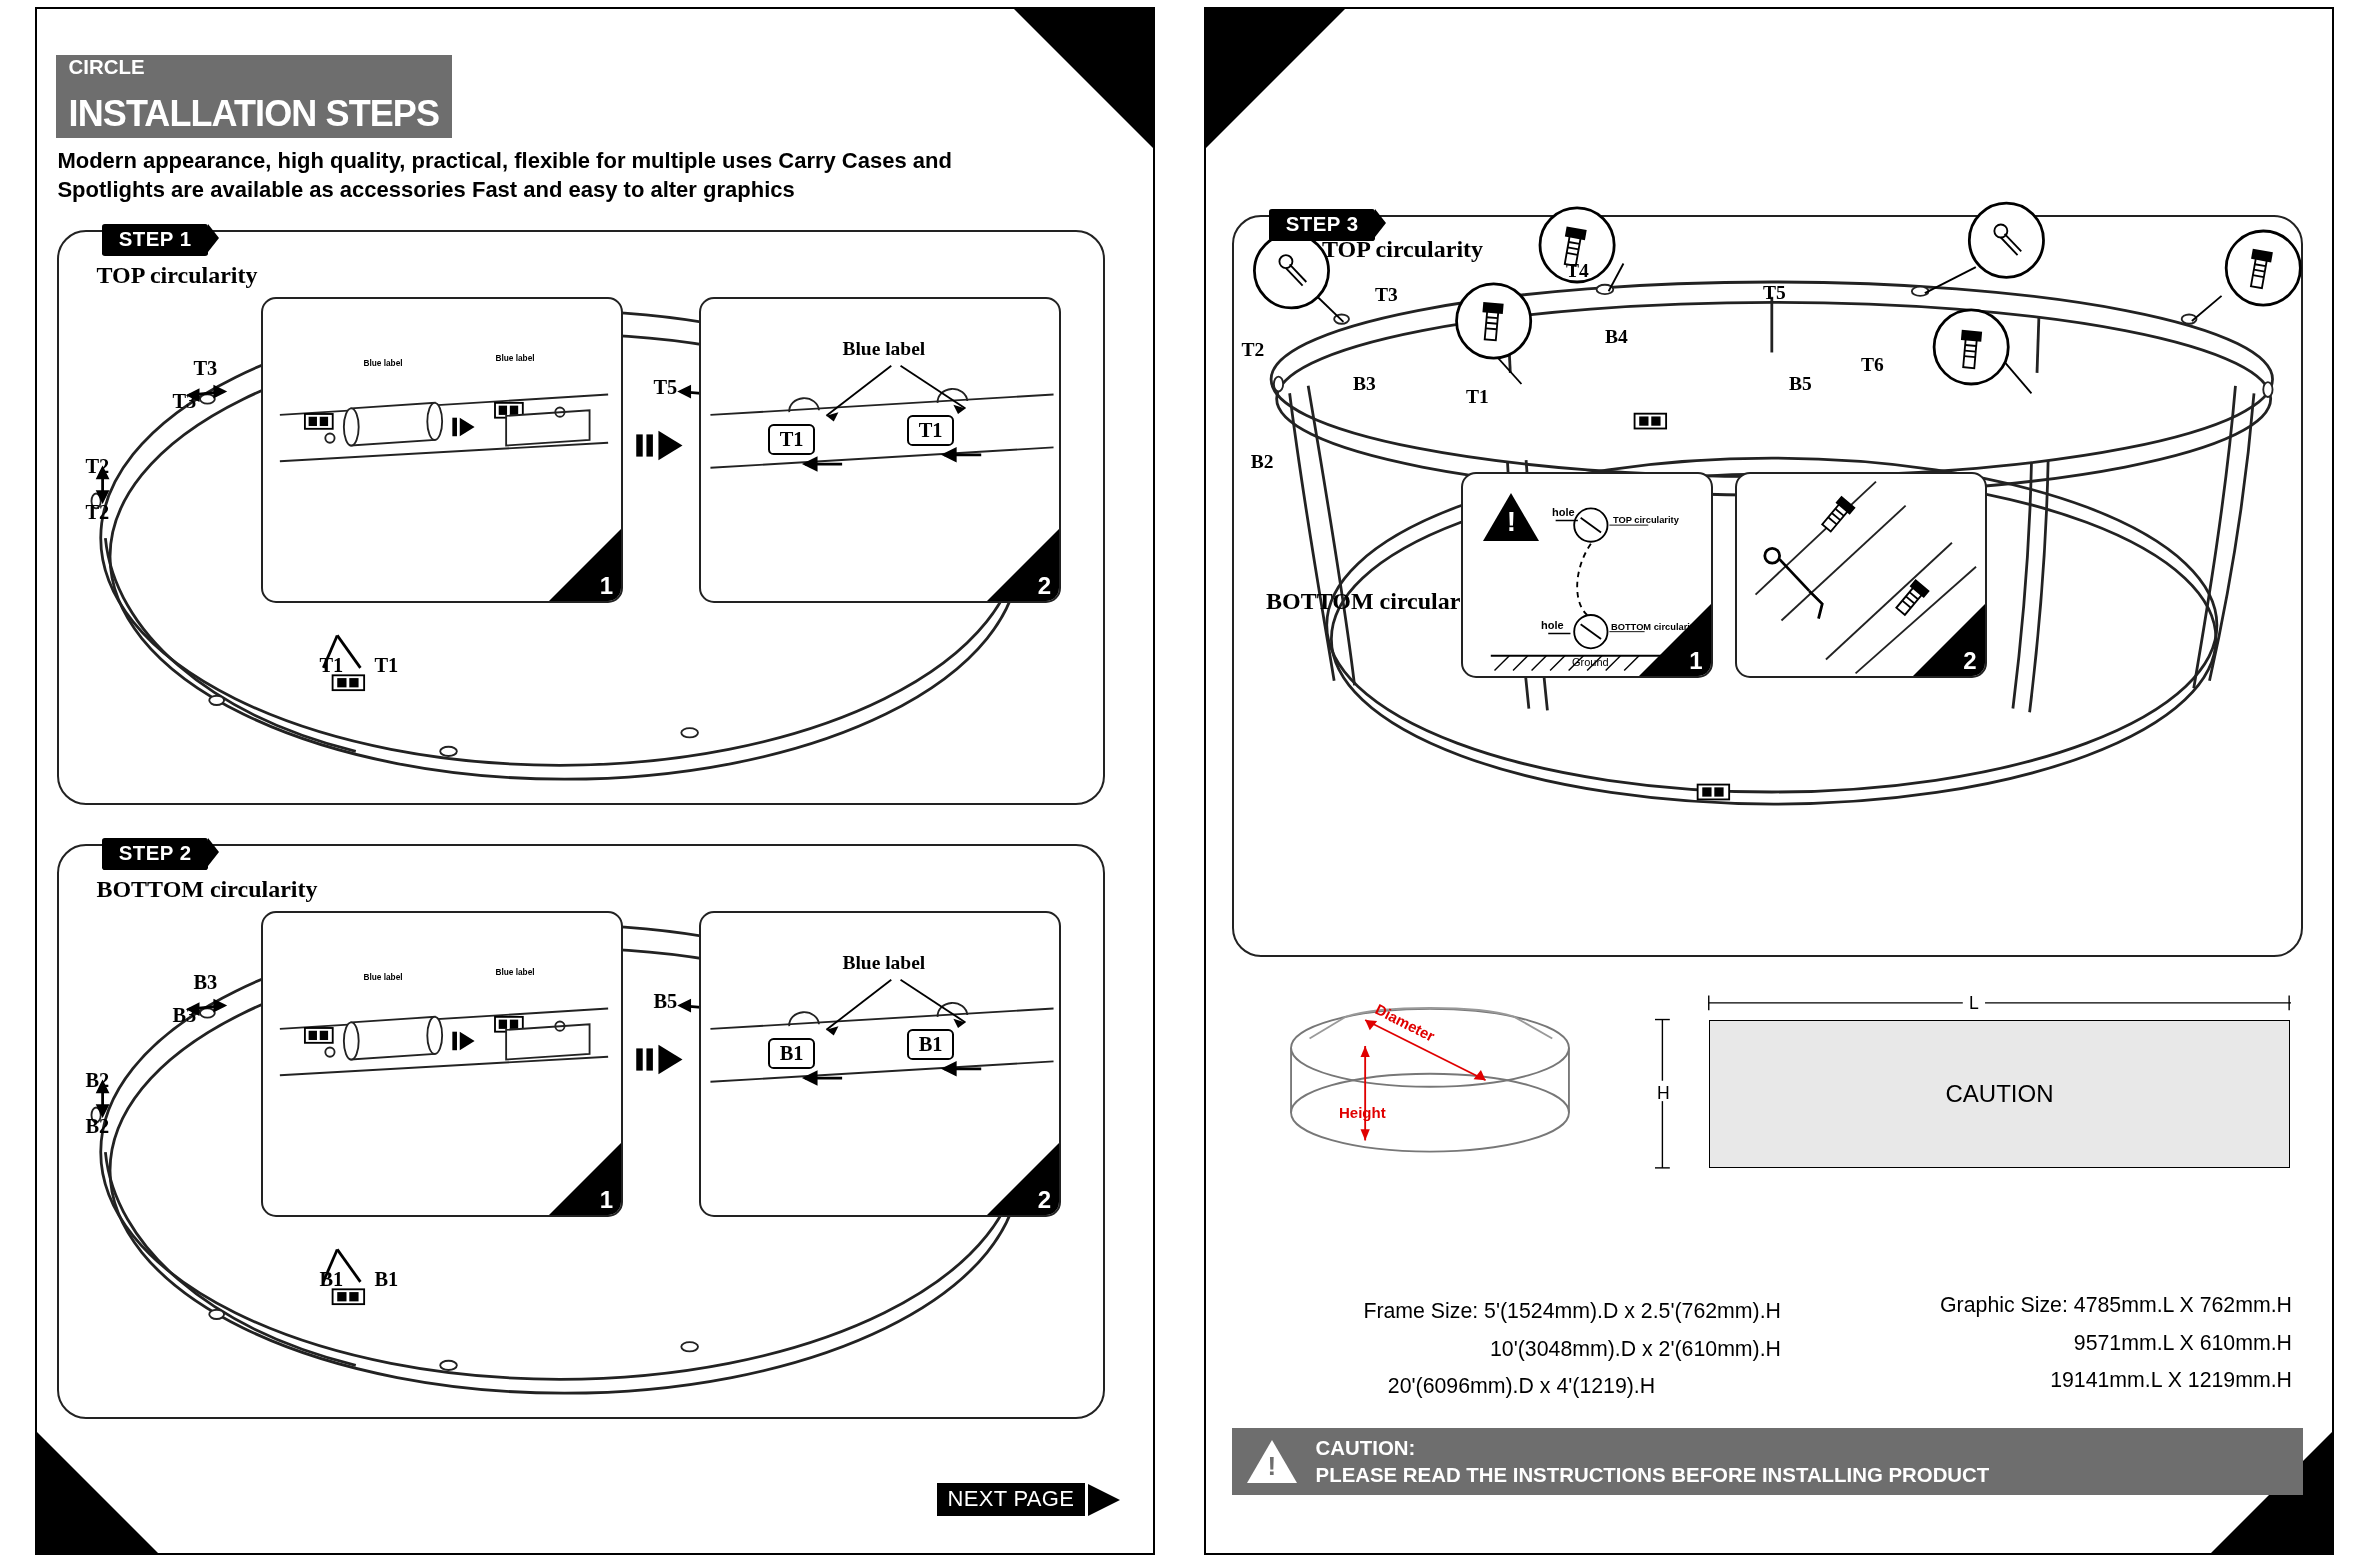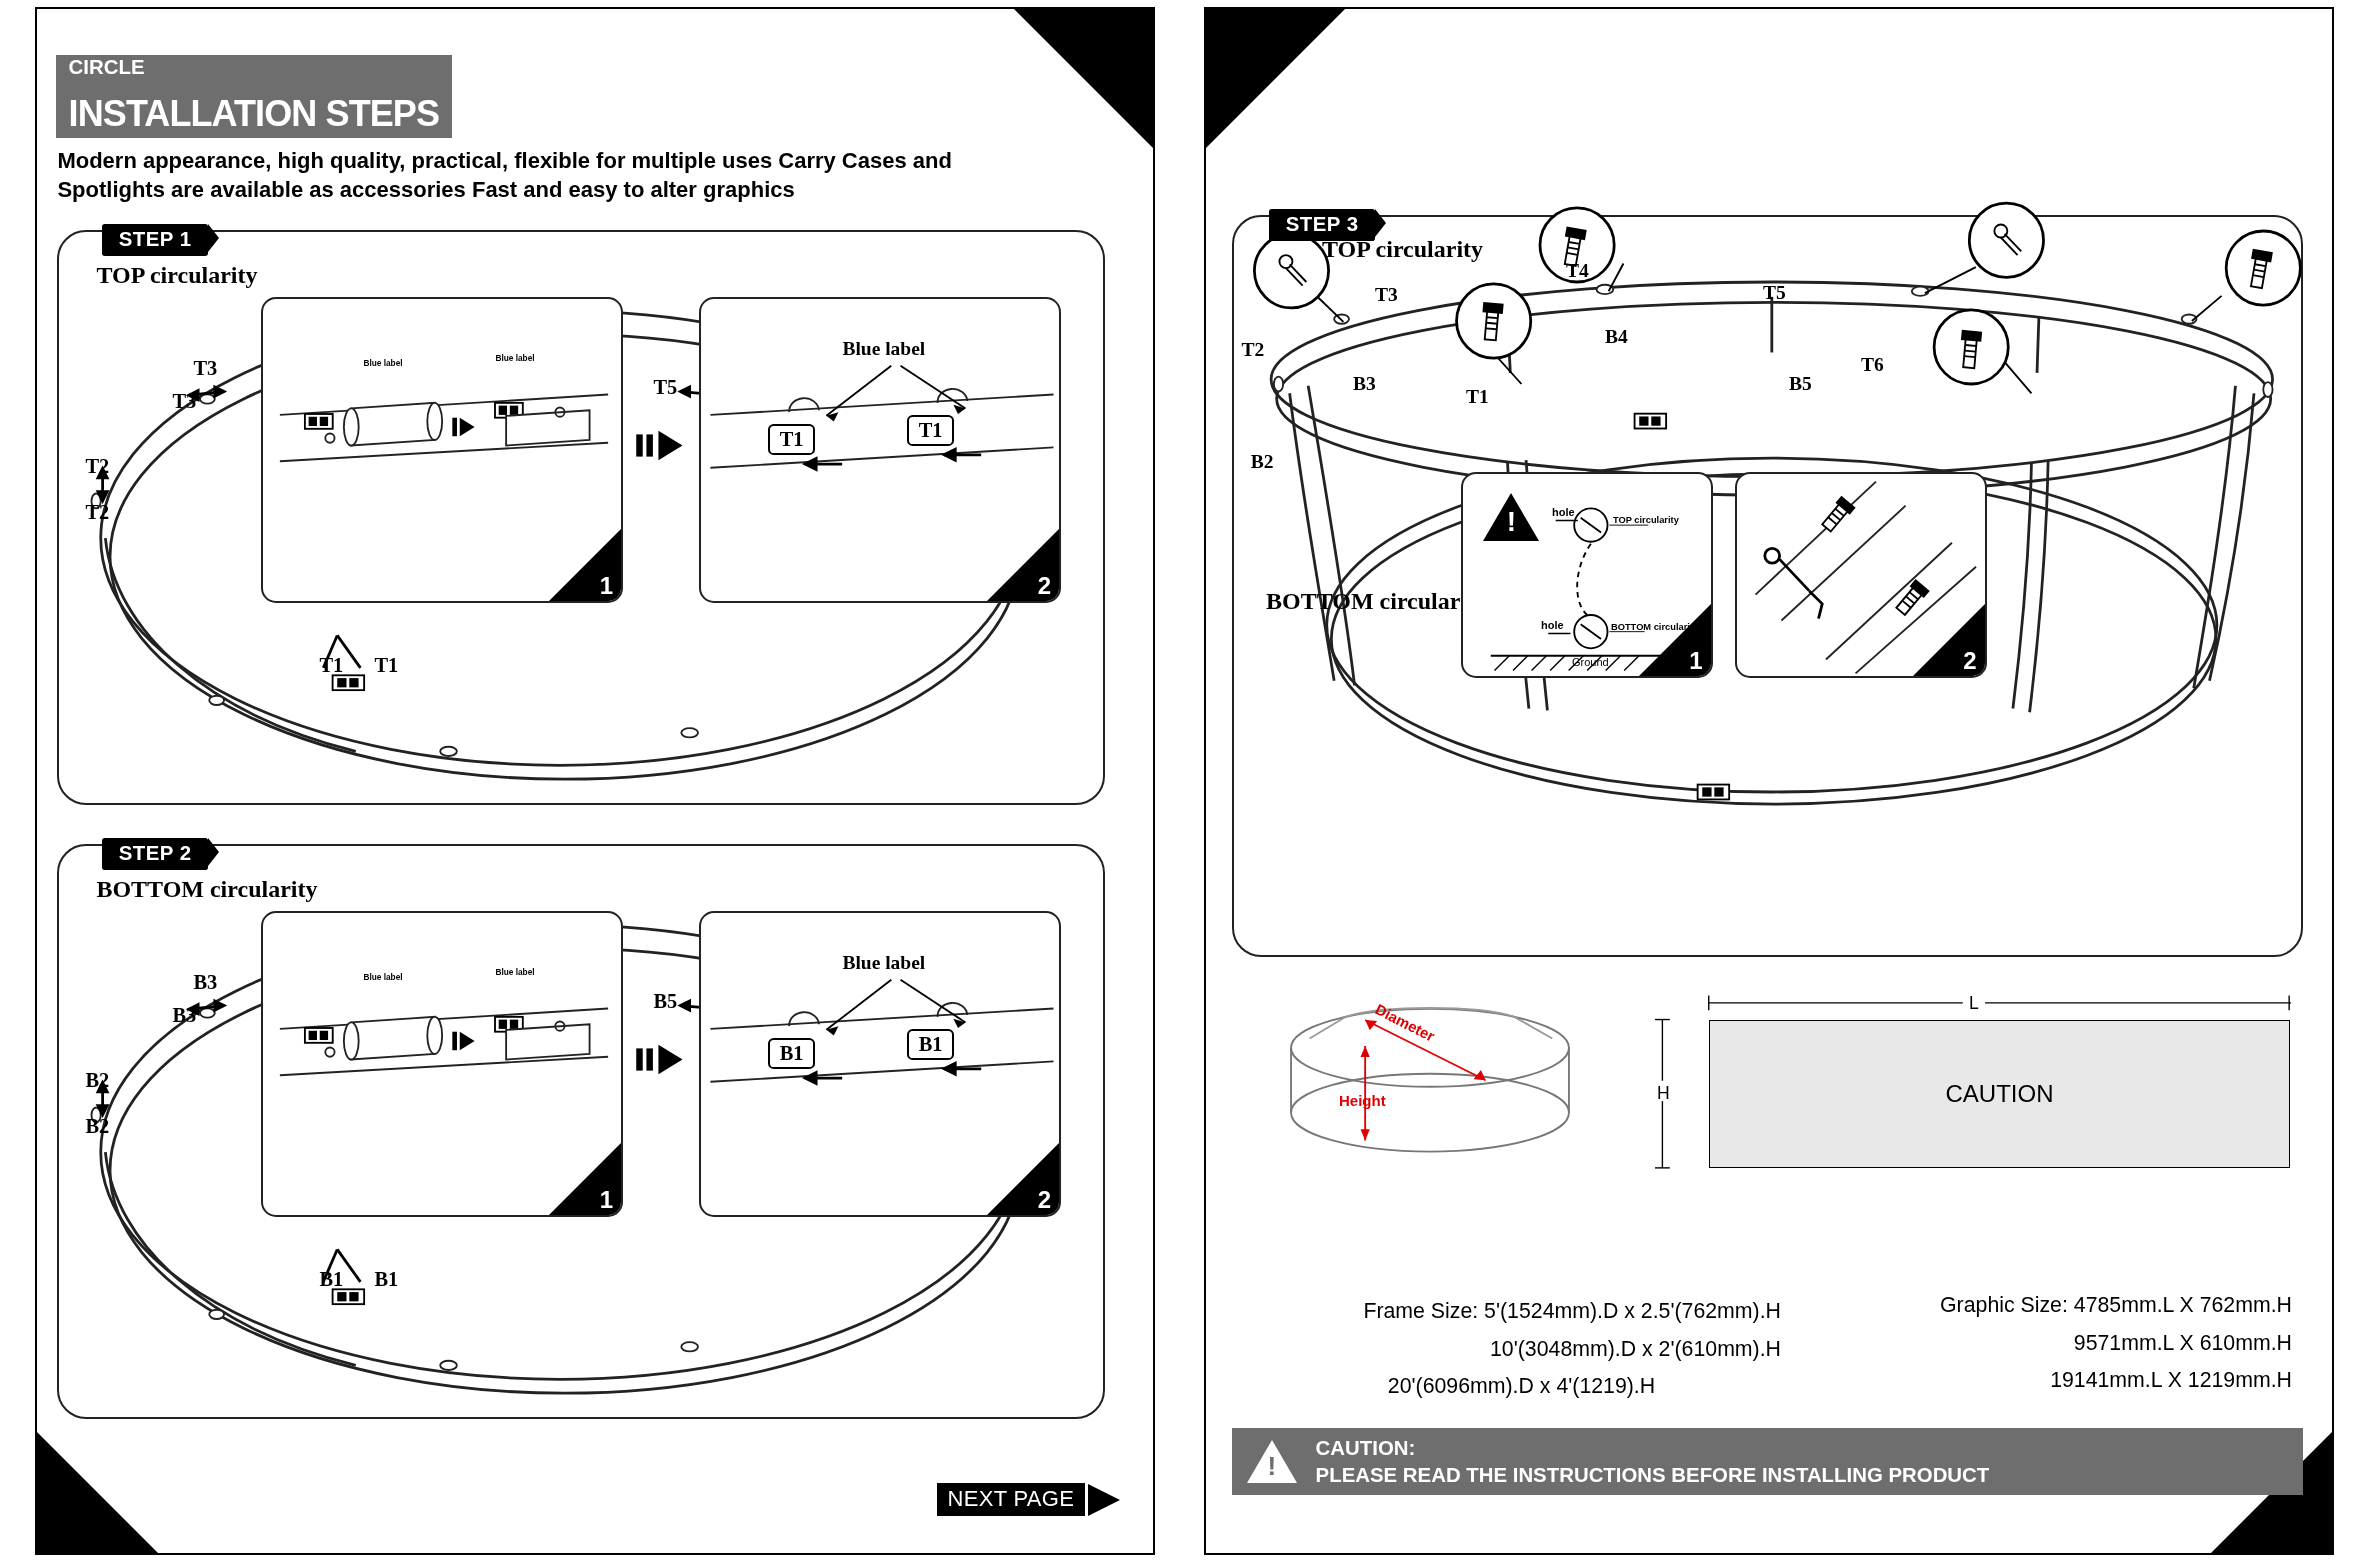--- a/index.html
+++ b/index.html
@@ -591,21 +591,21 @@
 
       <line x1="120" y1="30" x2="250" y2="95" stroke="#e00000" stroke-width="2"></line>
       <polygon points="120,30 133,31 125,41" fill="#e00000"></polygon>
       <polygon points="250,95 237,94 245,84" fill="#e00000"></polygon>
 
       <line x1="120" y1="58" x2="120" y2="160" stroke="#e00000" stroke-width="2"></line>
       <polygon points="120,58 115,70 125,70" fill="#e00000"></polygon>
       <polygon points="120,160 115,148 125,148" fill="#e00000"></polygon>
     </svg>
     <div class="dim-red" style="left:119px; top:22px; transform:rotate(27deg);">Diameter</div>
-    <div class="dim-red" style="left:85px; top:100px;">Height</div>
+    <div class="dim-red" style="left:85px; top:112px;">Height</div>
   </div>
 
   <div style="position:absolute; left:436px; top:979px; width:649px; height:204px;">
     <svg width="649" height="204" viewBox="0 0 700 220">
       <line x1="72" y1="16" x2="700" y2="16" stroke="#000" stroke-width="1.5"></line>
       <line x1="72" y1="8" x2="72" y2="24" stroke="#000" stroke-width="1.5"></line>
       <line x1="698" y1="8" x2="698" y2="24" stroke="#000" stroke-width="1.5"></line>
       <line x1="22" y1="34" x2="22" y2="194" stroke="#000" stroke-width="1.5"></line>
       <line x1="14" y1="34" x2="30" y2="34" stroke="#000" stroke-width="1.5"></line>
       <line x1="14" y1="194" x2="30" y2="194" stroke="#000" stroke-width="1.5"></line>

